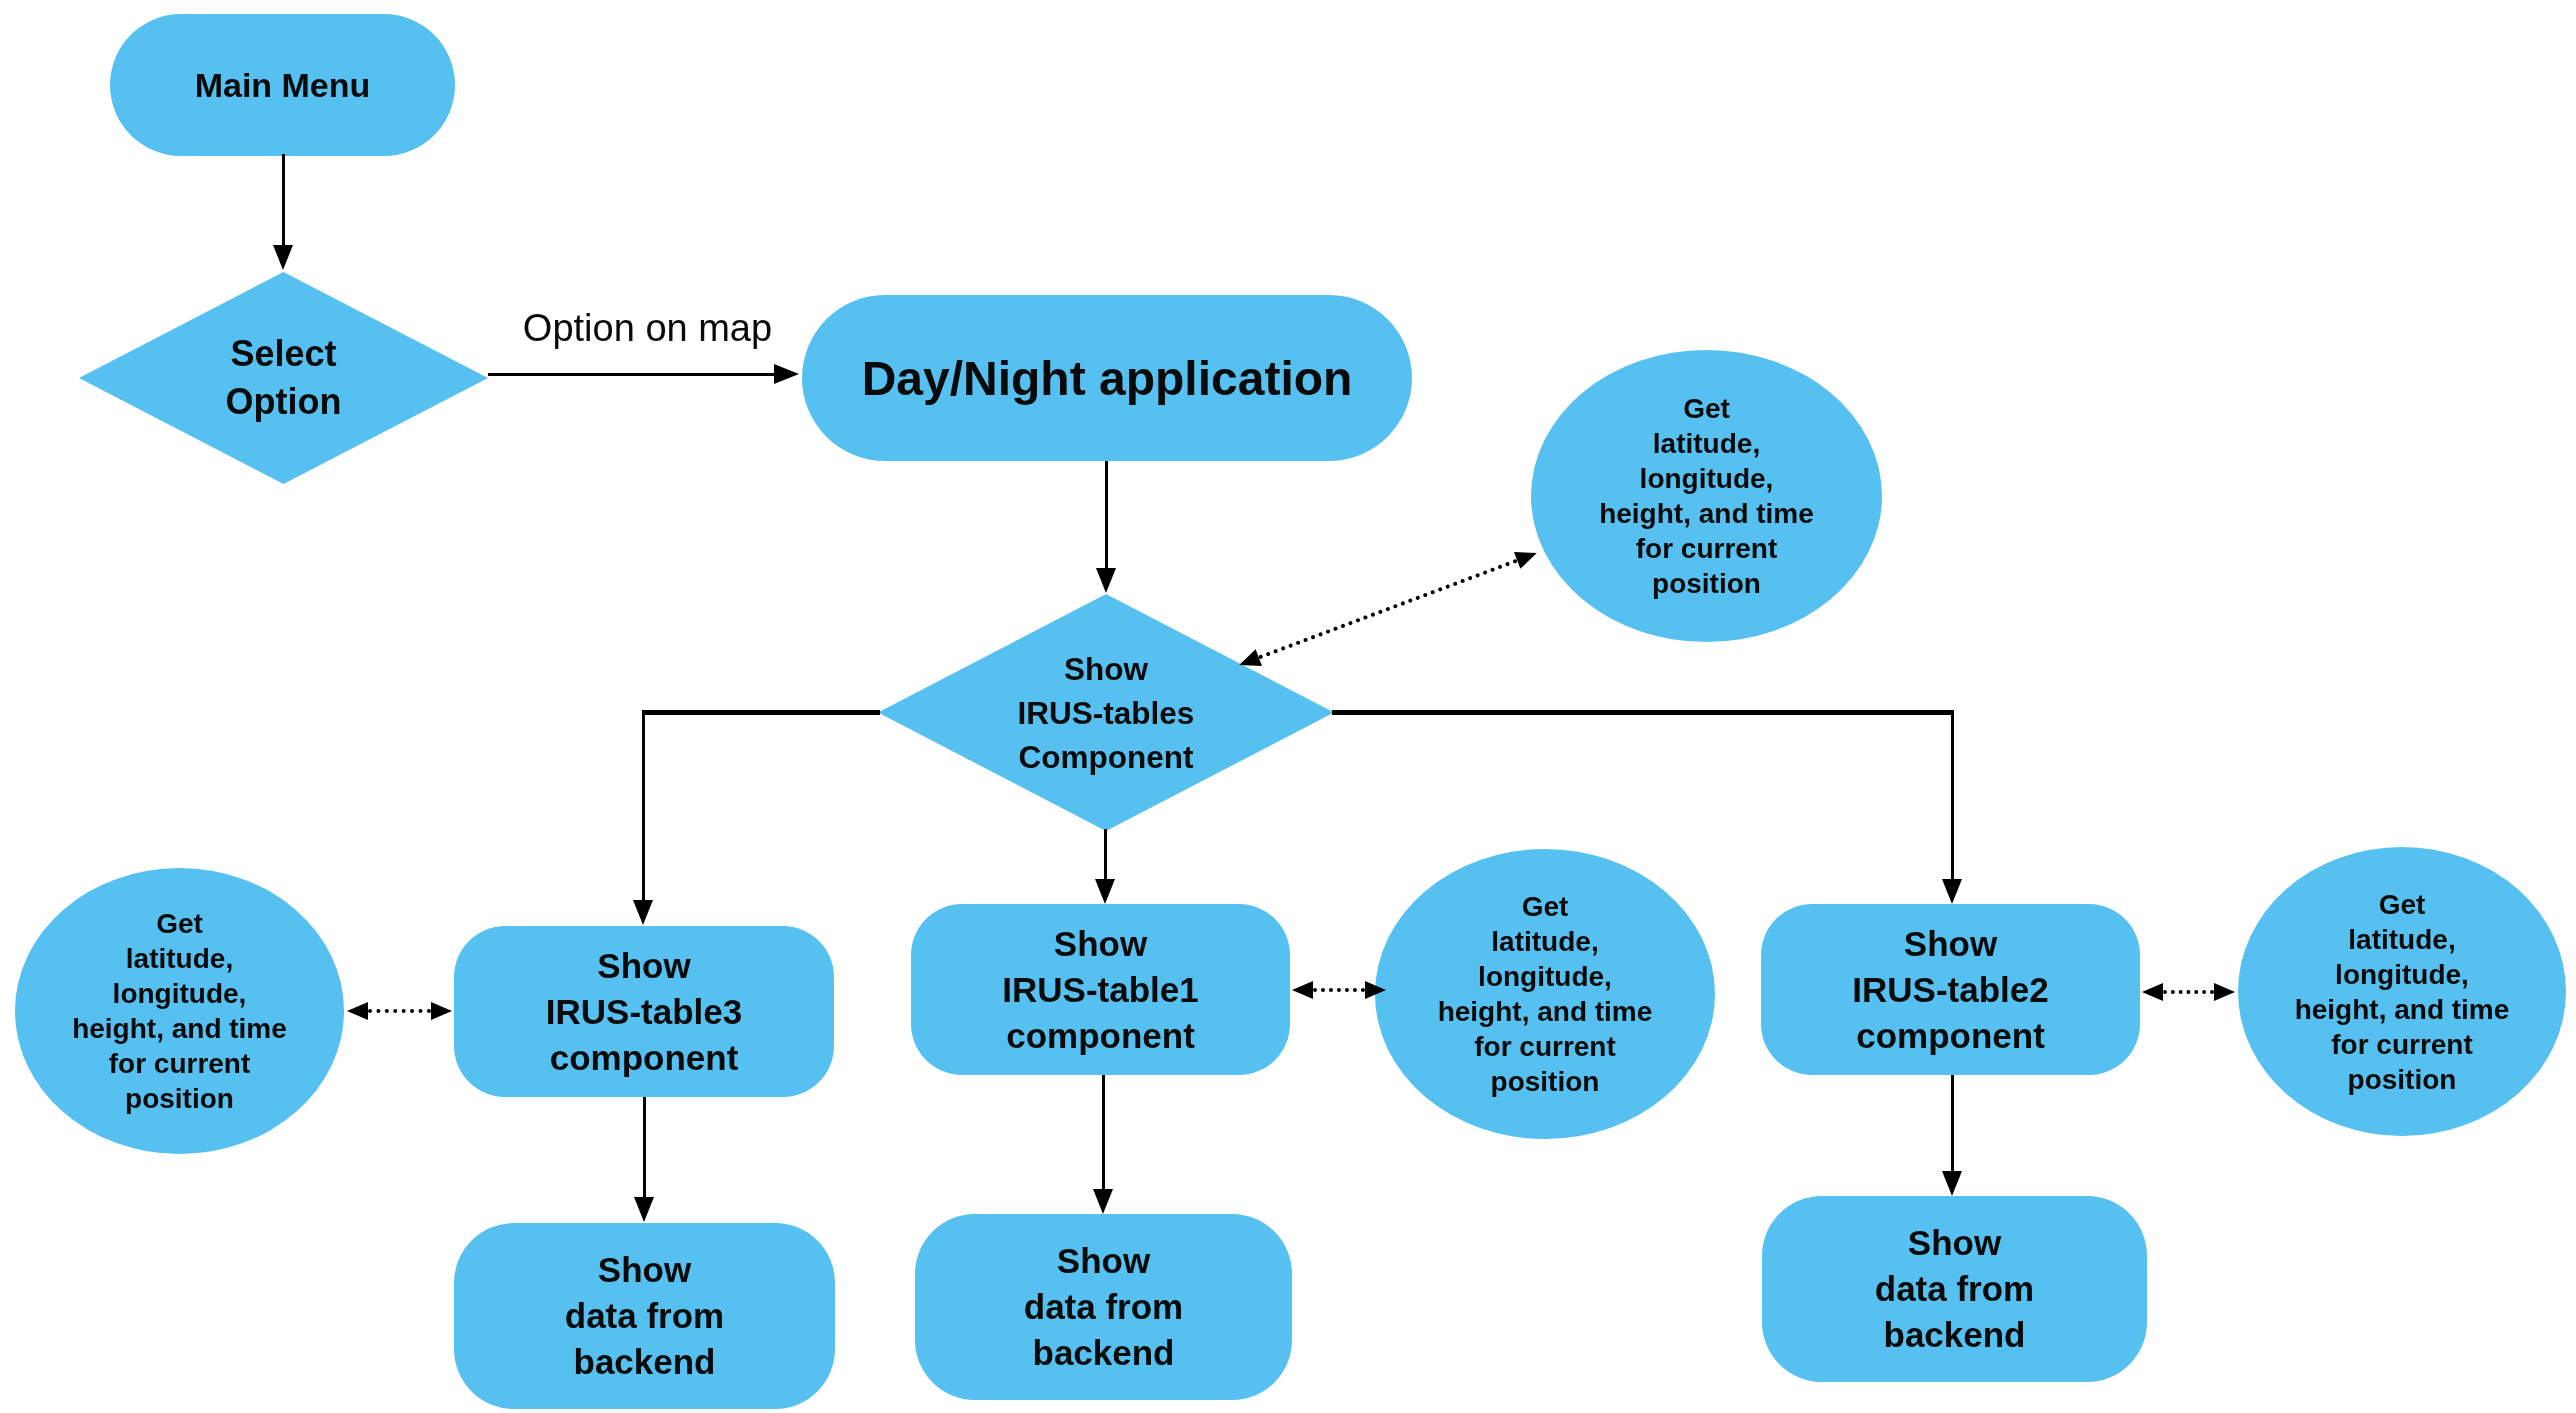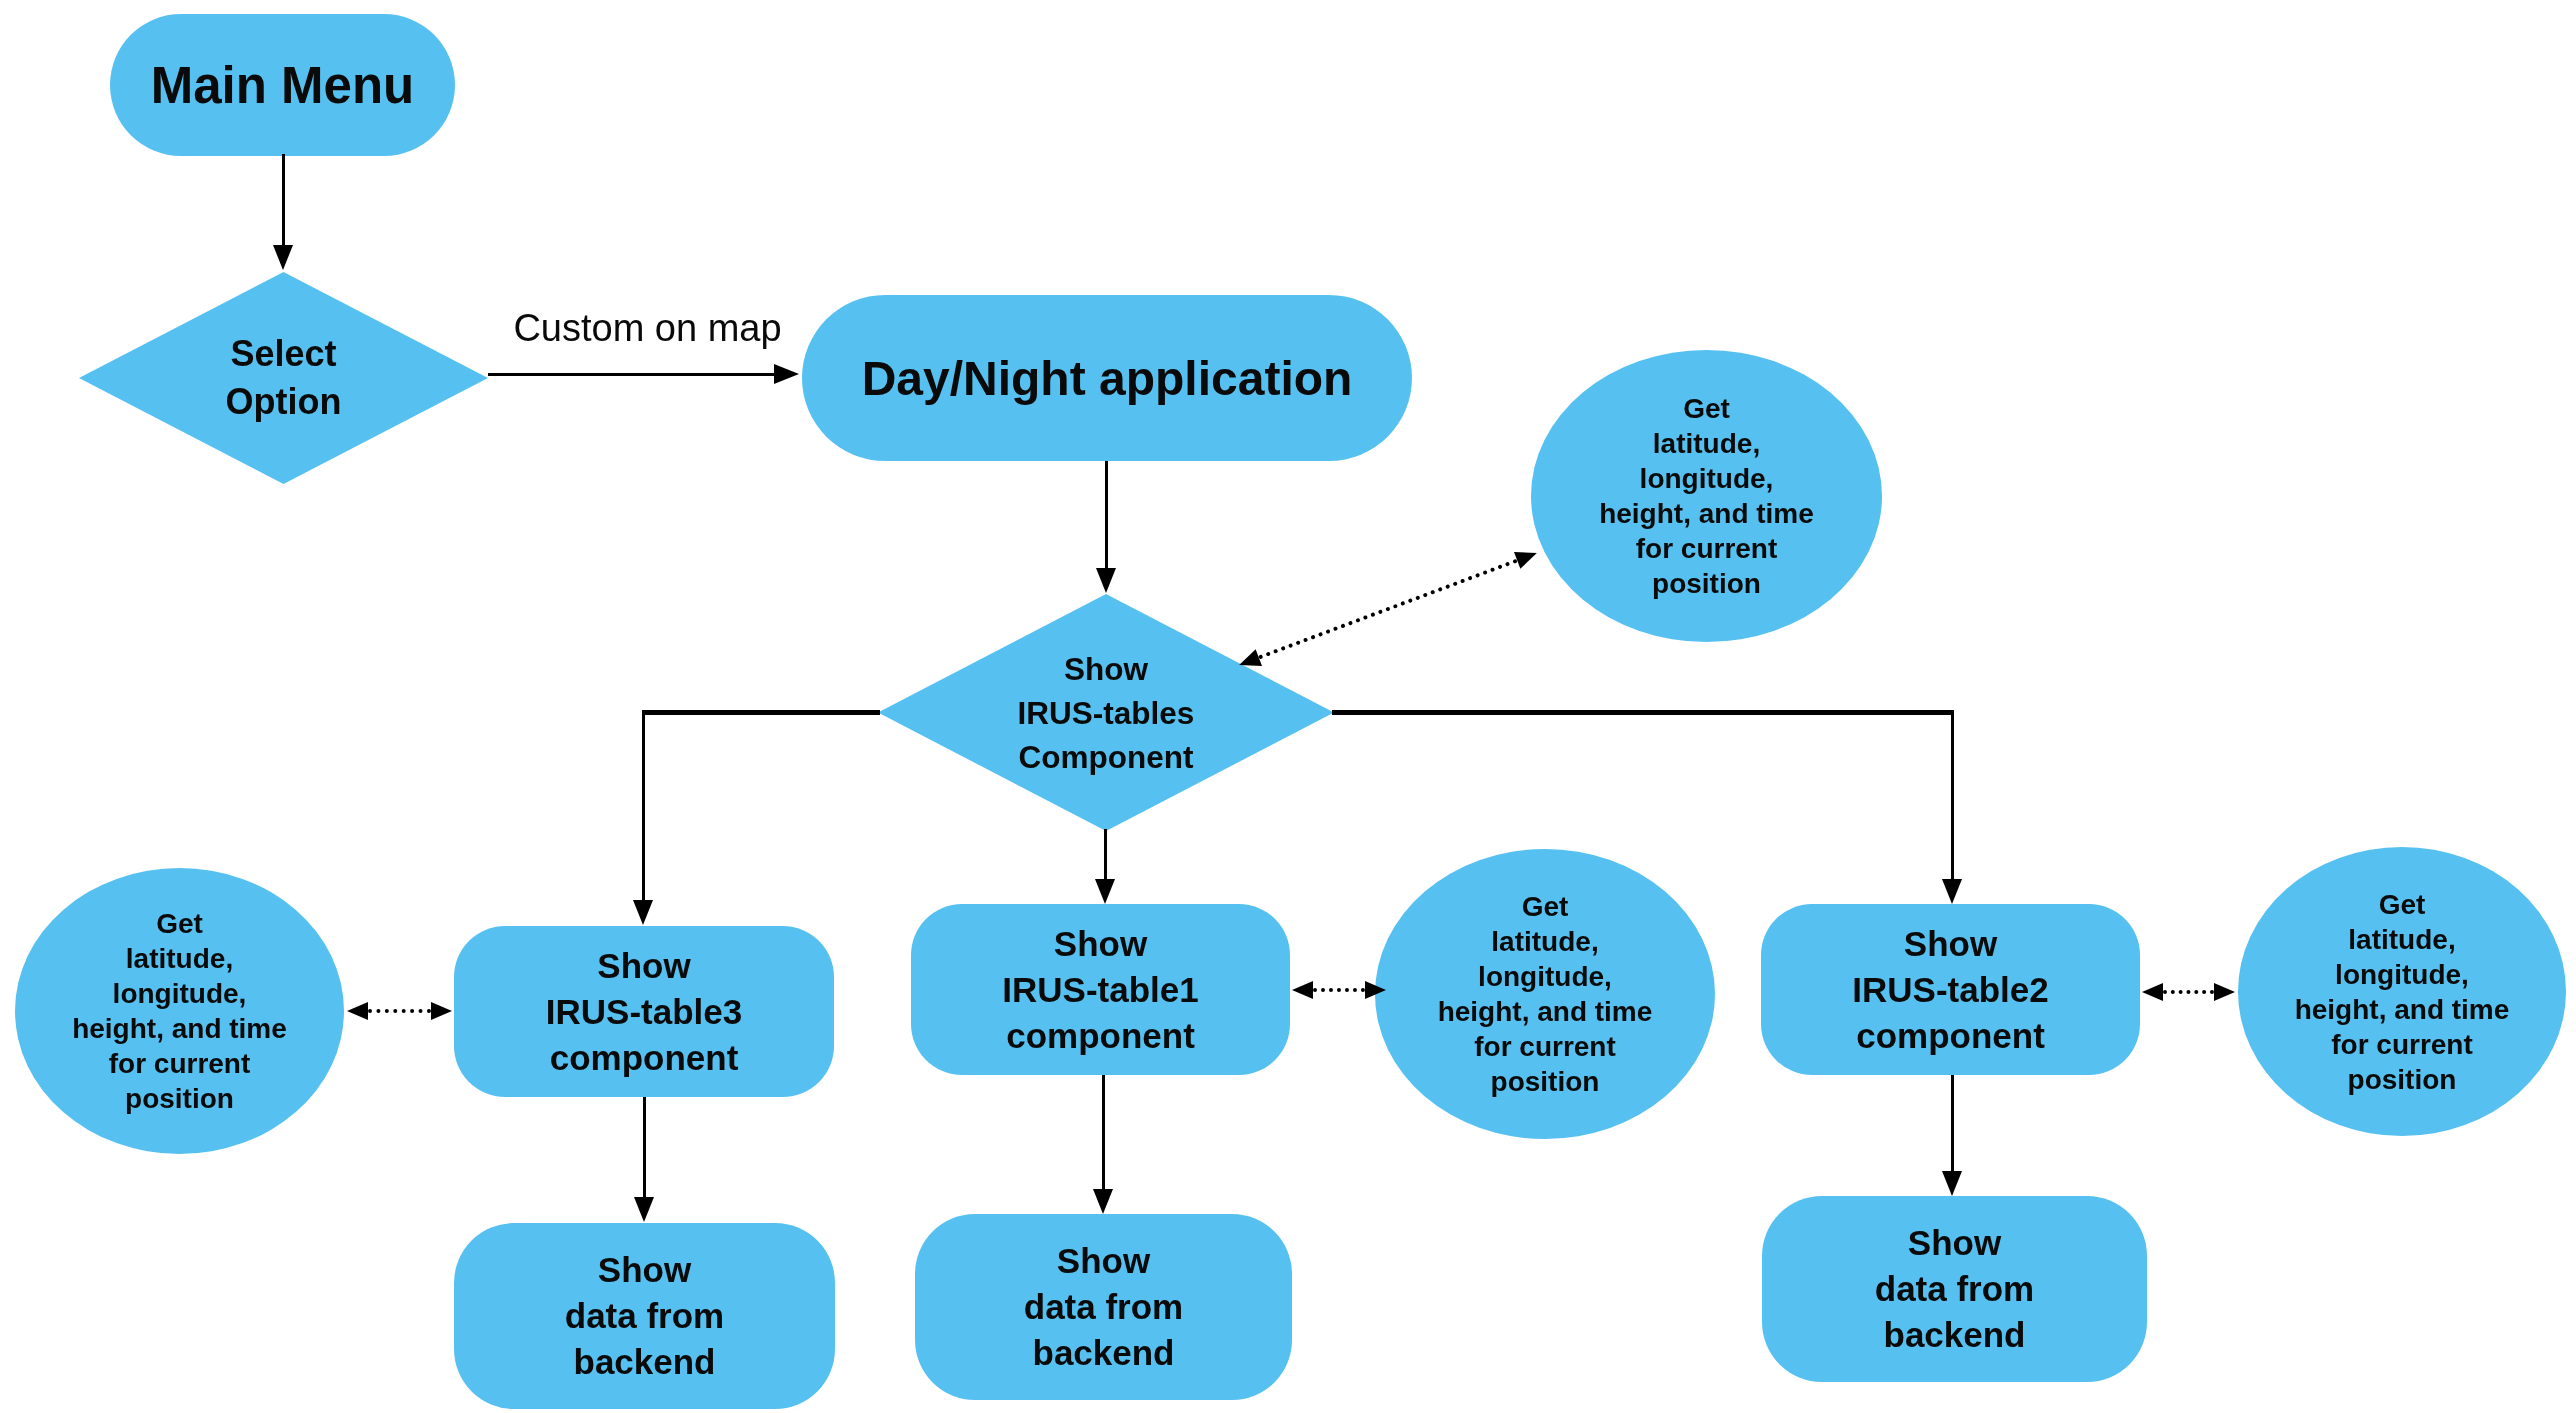--- a/index.html
+++ b/index.html
@@ -38,21 +38,21 @@
   .darrow{position:absolute;display:flex;align-items:center;}
   .darrow .dash{flex:1;height:0;border-top:4.1px dotted #000;}
   .dhead-l{width:0;height:0;
     border-top:9px solid transparent;border-bottom:9px solid transparent;
     border-right:21.5px solid #000;}
   .dhead-r{width:0;height:0;
     border-top:9px solid transparent;border-bottom:9px solid transparent;
     border-left:21.5px solid #000;}
 
   
-  #n-main-menu{left:110px;top:14px;width:345px;height:142px;font-size:51px;}
+  #n-main-menu{left:110px;top:14px;width:345px;height:142px;font-size:34px;}
   #n-select{left:79px;top:272px;width:409px;height:212px;font-size:36px;line-height:48px;}
   #lbl-custom{left:497px;top:308px;width:301px;}
   #n-daynight{left:802px;top:295px;width:610px;height:166px;font-size:48px;}
   #n-circle-top{left:1531px;top:350px;width:351px;height:292px;font-size:28px;line-height:35px;}
   #n-diamond2{left:878px;top:594px;width:456px;height:237px;font-size:31.5px;line-height:44px;}
   #n-table3{left:454px;top:926px;width:380px;height:171px;font-size:35px;line-height:46px;}
   #n-table1{left:911px;top:904px;width:379px;height:171px;font-size:35px;line-height:46px;}
   #n-table2{left:1761px;top:904px;width:379px;height:171px;font-size:35px;line-height:46px;}
   #n-circle-left{left:15px;top:868px;width:329px;height:286px;font-size:28px;line-height:35px;}
   #n-circle-mid{left:1375px;top:849px;width:340px;height:290px;font-size:28px;line-height:35px;}
@@ -91,21 +91,21 @@
 </head>
 <body>
 
 <div id="canvas">
 
   <div class="node stadium" id="n-main-menu">Main Menu</div>
 
   <div class="node diamond" id="n-select">Select
 Option</div>
 
-  <div class="edge-label" id="lbl-custom">Custom on map</div>
+  <div class="edge-label" id="lbl-custom">Option on map</div>
 
   <div class="node stadium" id="n-daynight">Day/Night application</div>
 
   <div class="node circle" id="n-circle-top">Get
 latitude,
 longitude,
 height, and time
 for current
 position</div>
 

